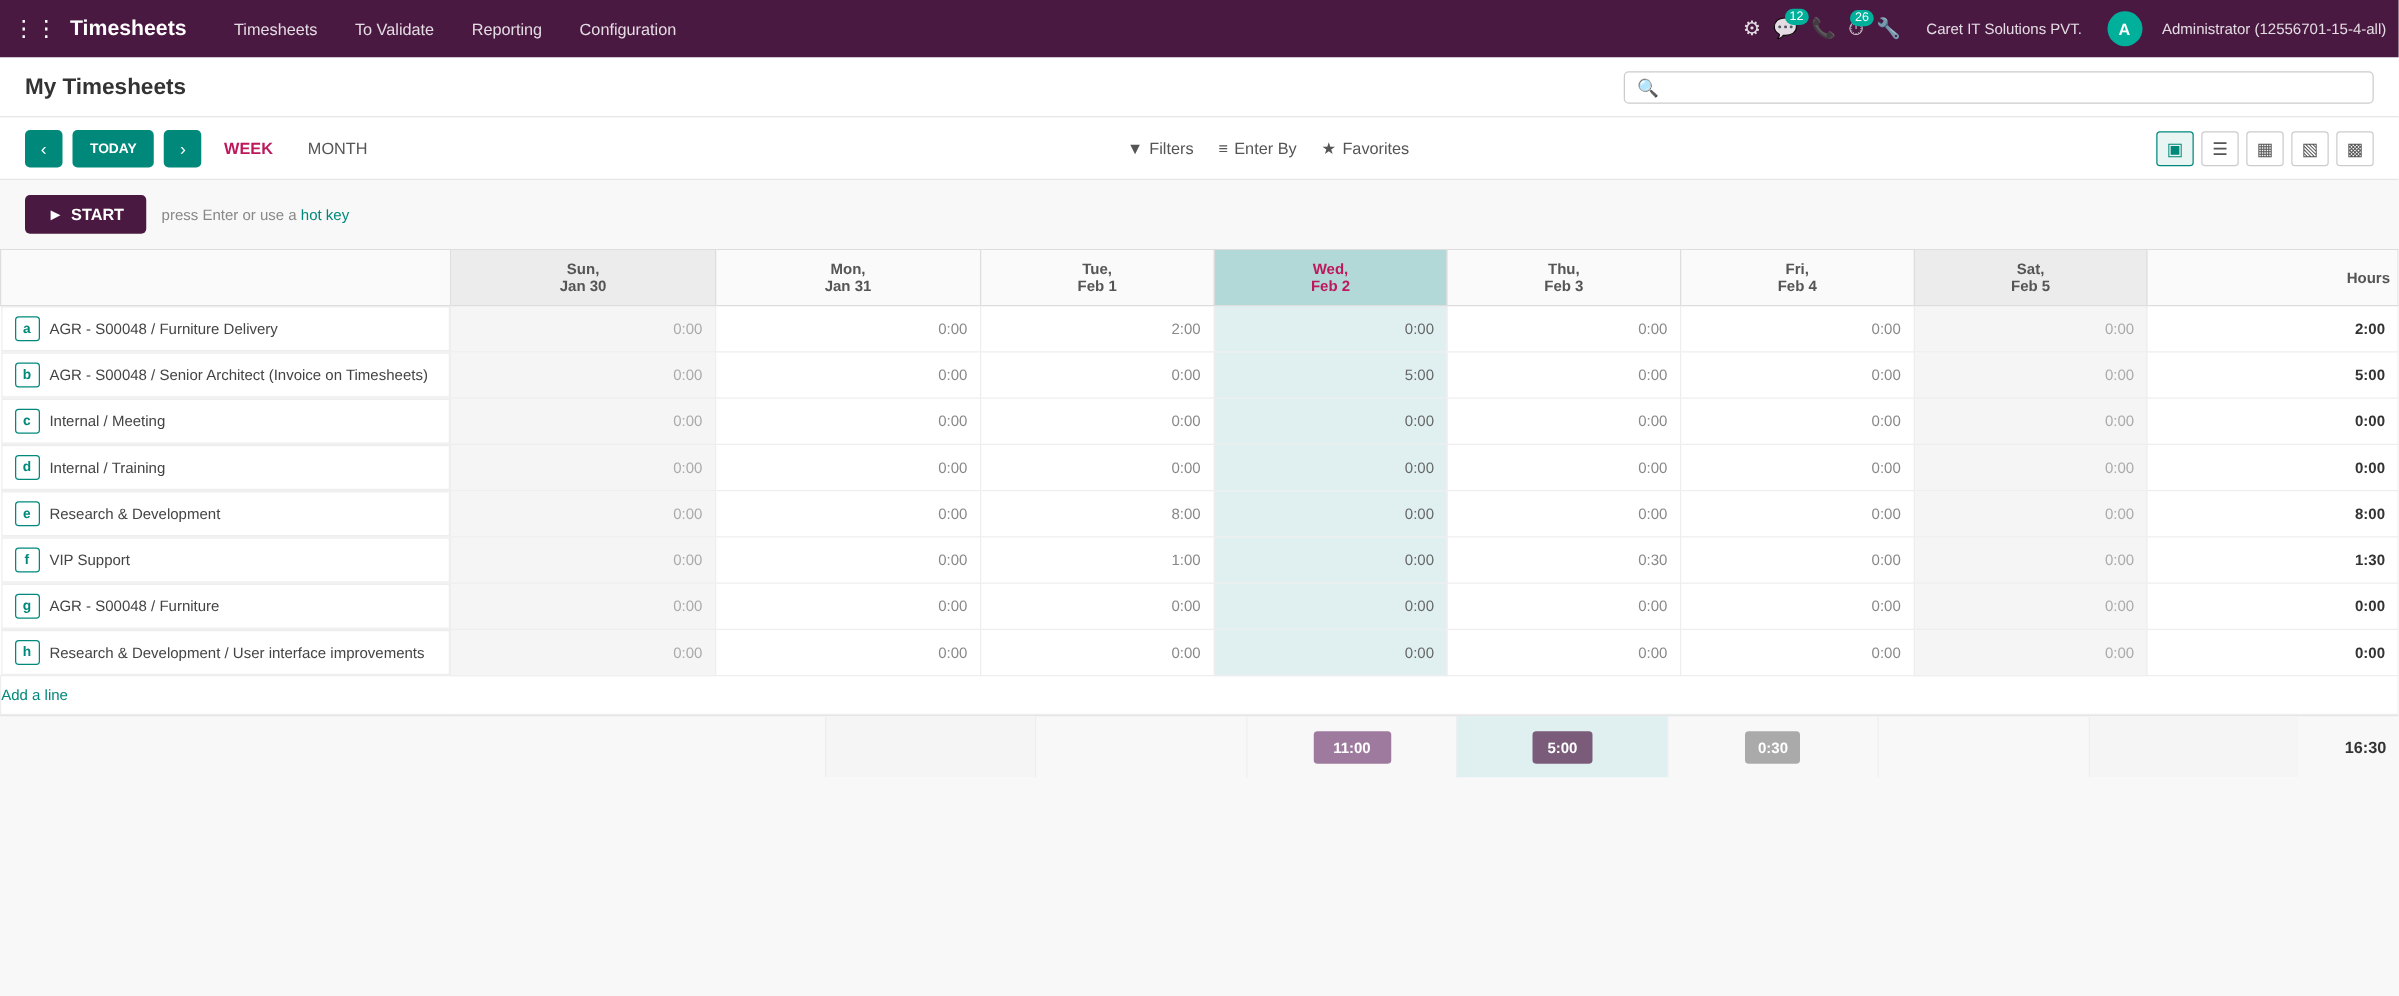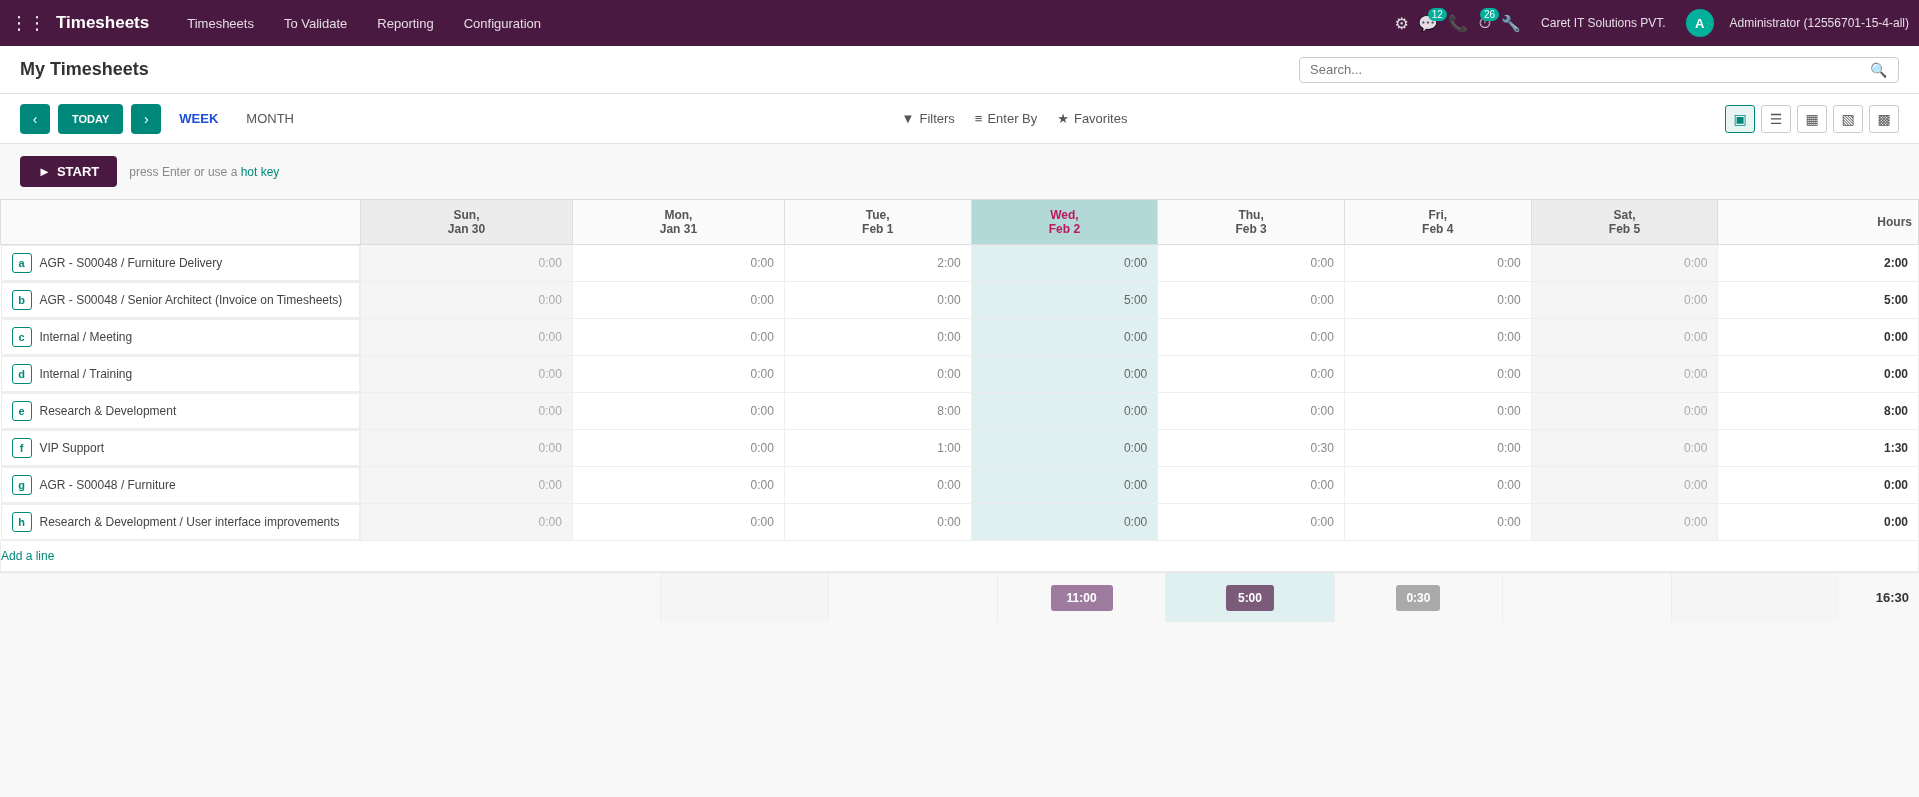--- a/index.html
+++ b/index.html
@@ -110,21 +110,21 @@
     .btn-period {
       background: transparent;
       color: #555;
       border: none;
       padding: 0 10px;
       height: 30px;
       cursor: pointer;
       font-size: 13px;
       font-weight: 500;
     }
-    .btn-period.active { color: #1d4ed8; font-weight: bold; }
+    .btn-period.active { color: #be185d; font-weight: bold; }
     .toolbar-center { display: flex; align-items: center; gap: 20px; }
     .toolbar-filter-item {
       display: flex; align-items: center; gap: 5px;
       cursor: pointer; color: #555; font-size: 13px;
     }
     .toolbar-right { display: flex; align-items: center; gap: 6px; }
     .view-btn {
       border: 1px solid #ccc;
       background: #fff;
       width: 30px; height: 28px;
@@ -291,21 +291,20 @@
     <span class="topnav-icon" style="font-size:16px;">🔧</span>
     <span class="topnav-company">Caret IT Solutions PVT.</span>
     <div class="topnav-user-avatar">A</div>
     <span class="topnav-user">Administrator (12556701-15-4-all)</span>
   </div>
 </div>
 
 <div class="secondbar">
   <span class="page-title">My Timesheets</span>
   <div class="search-bar">
-    <input type="text" placeholder="Search..." style="">
     <span class="search-icon">🔍</span>
   </div>
 </div>
 
 <div class="toolbar">
   <div class="toolbar-left">
     <button class="btn-nav">‹</button>
     <button class="btn-today">TODAY</button>
     <button class="btn-nav">›</button>
     <button class="btn-period active">WEEK</button>

